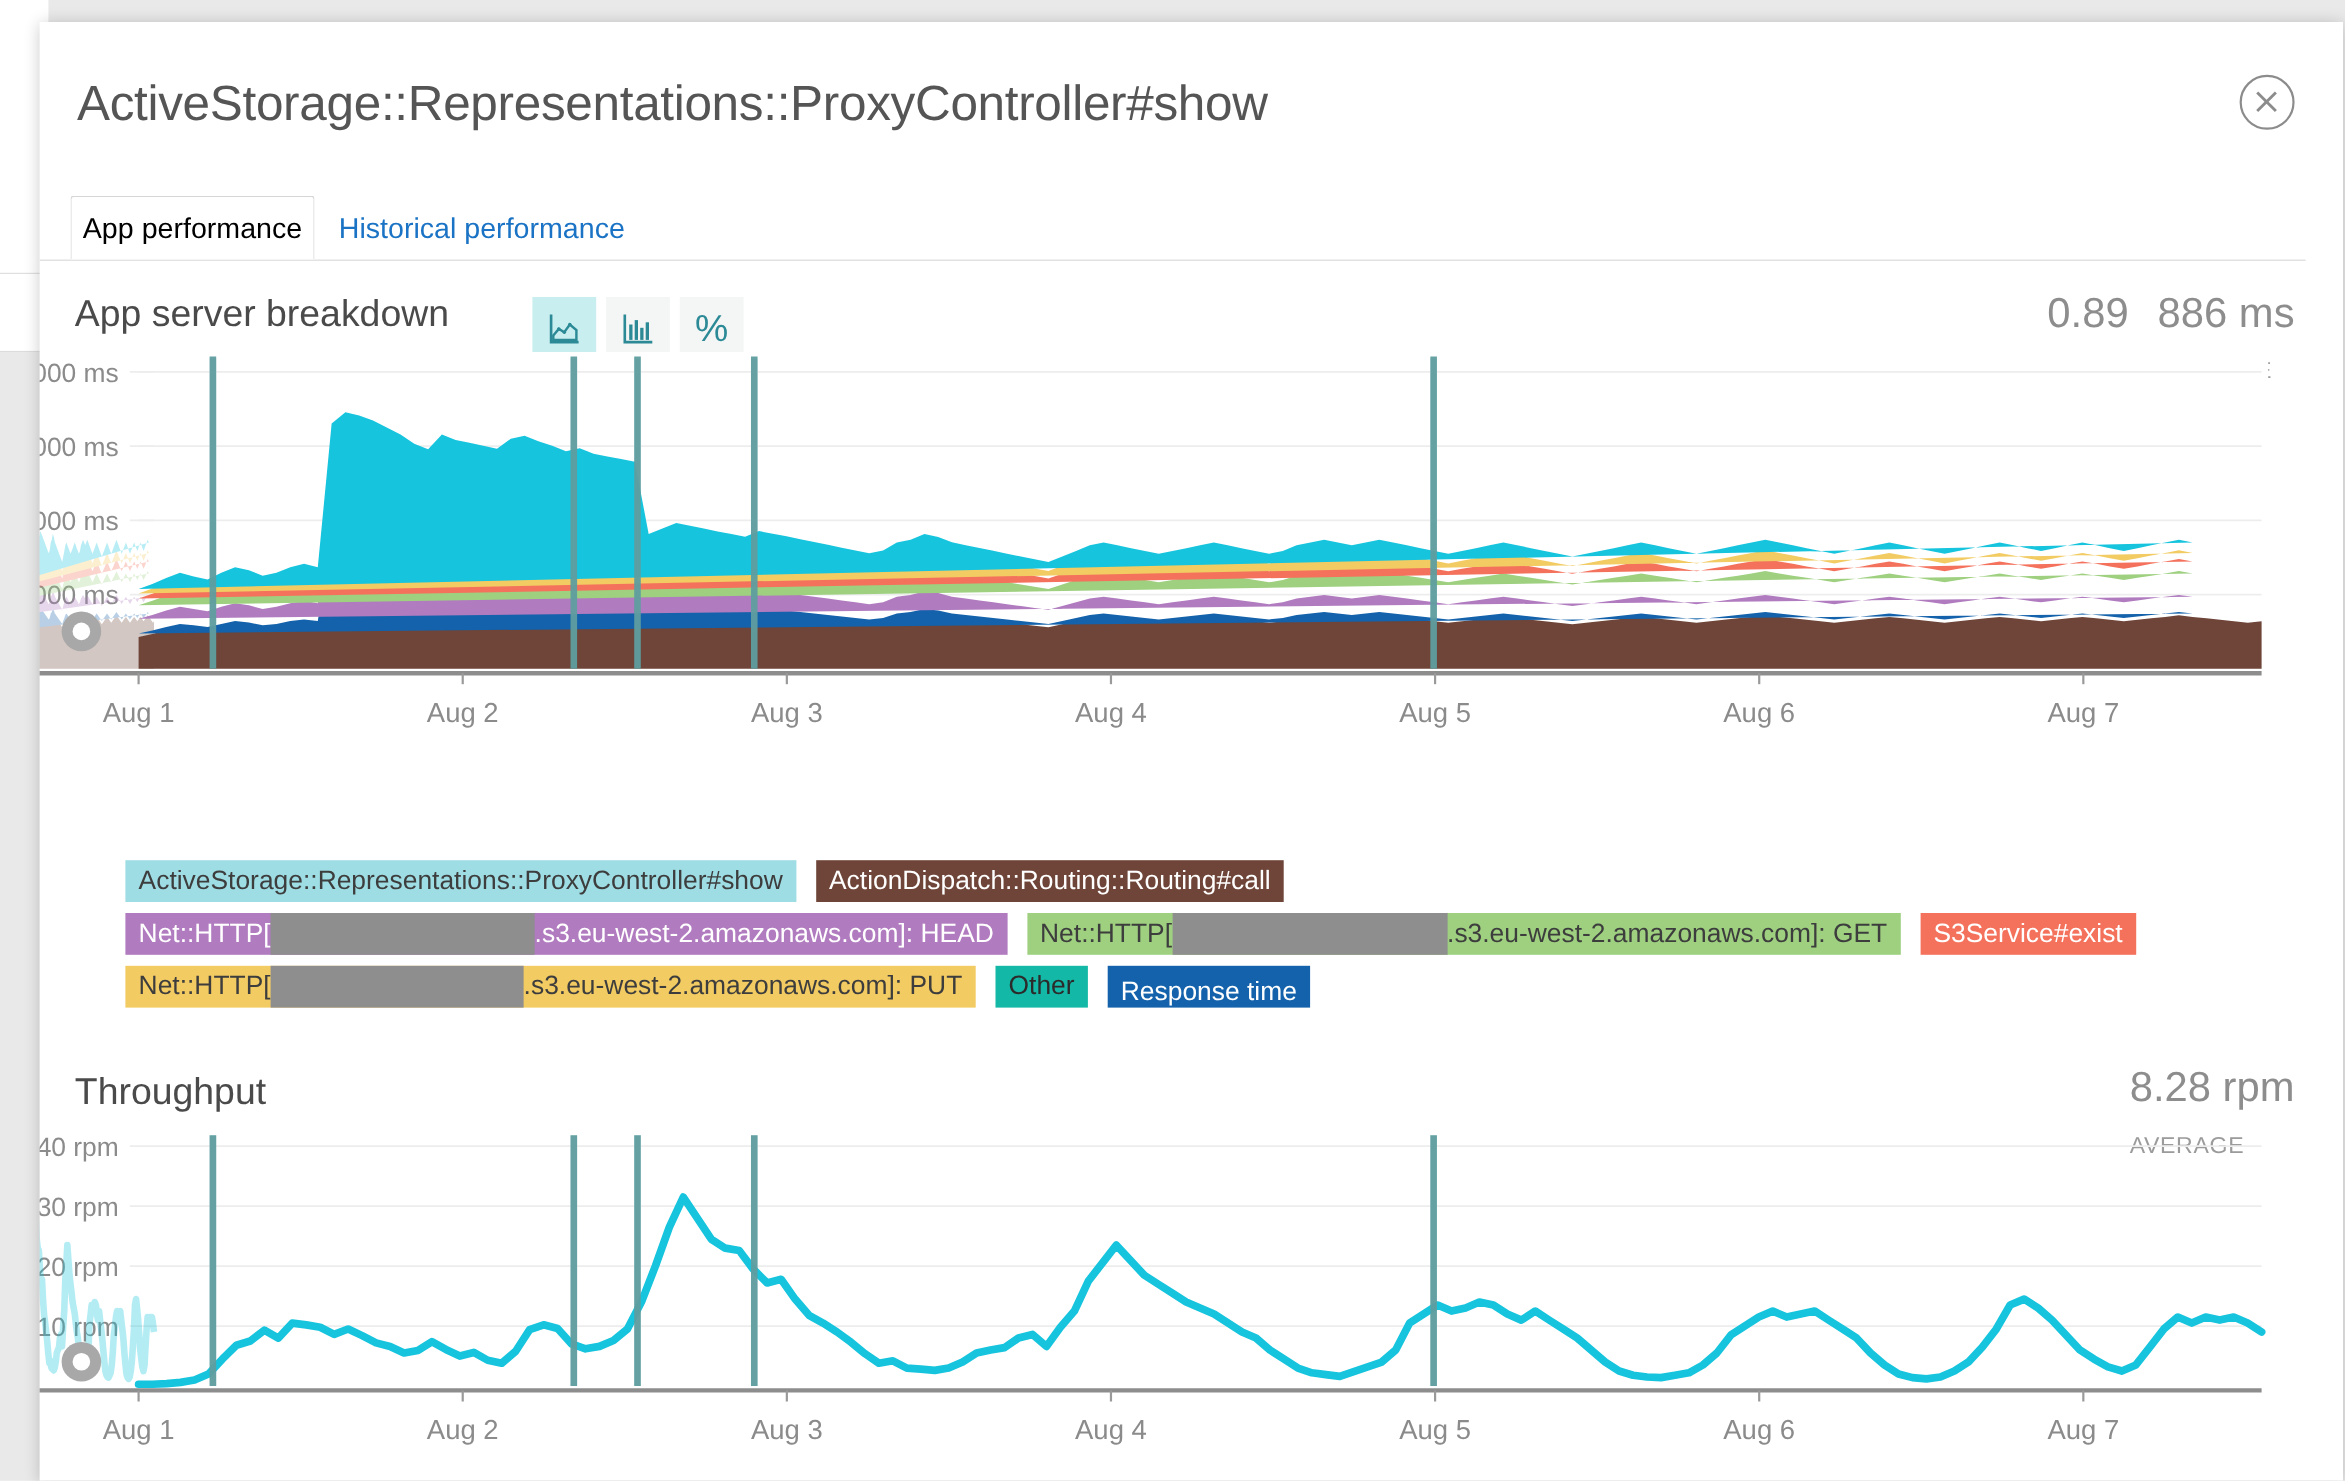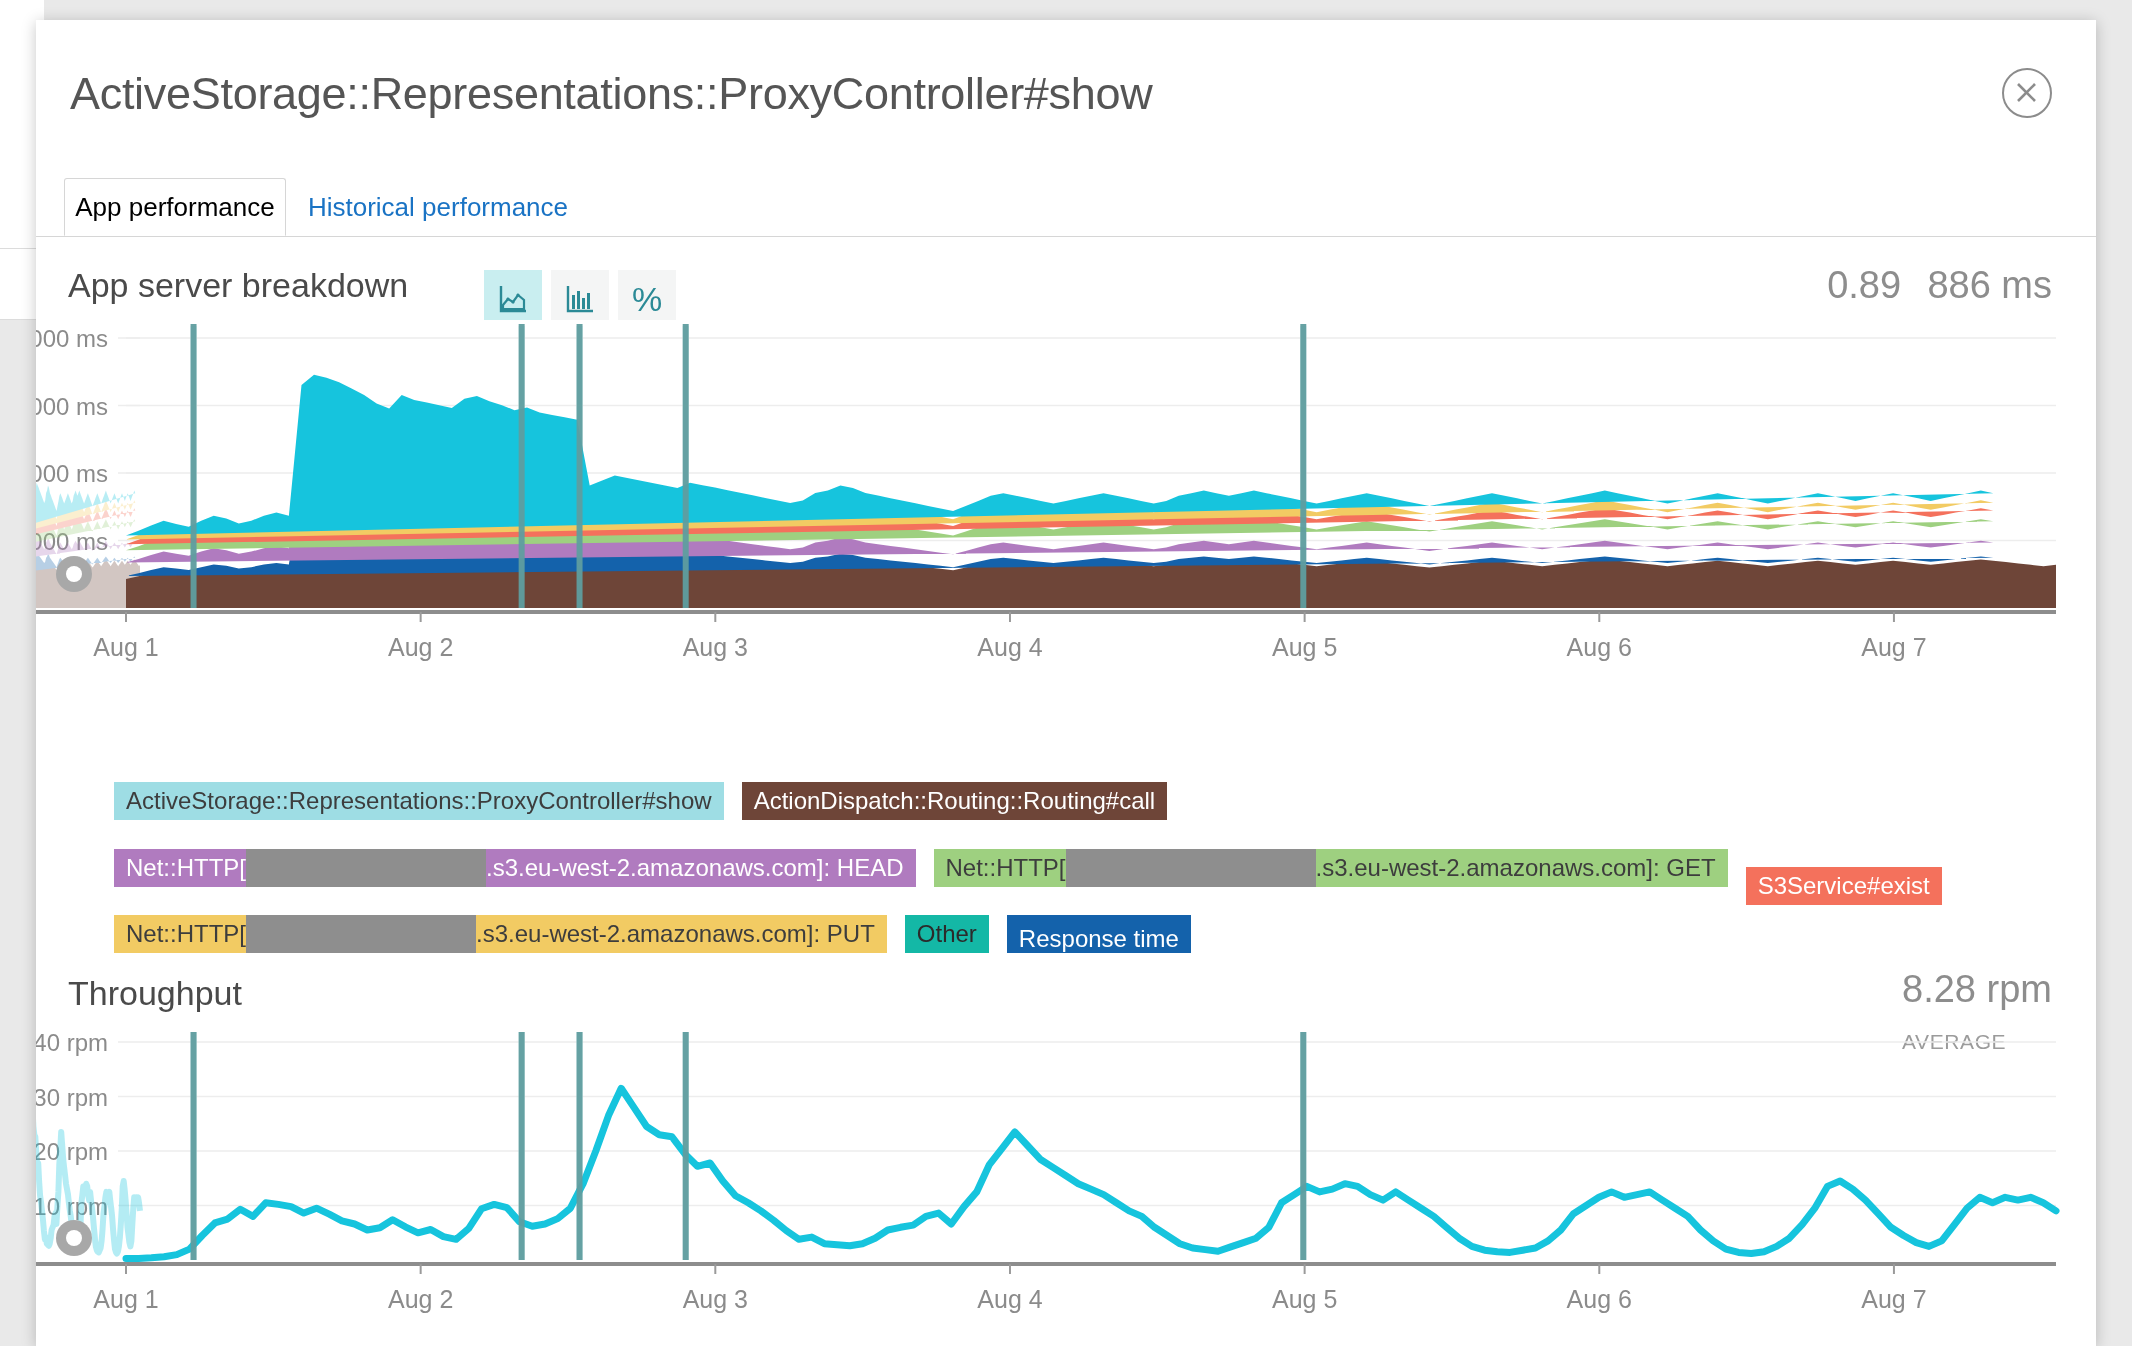--- a/index.html
+++ b/index.html
@@ -15,20 +15,21 @@
   .bg-left-top{position:absolute;left:0;top:0;width:44px;height:250px;background:#ffffff;}
   .bg-left-strip{position:absolute;left:0;top:250px;width:44px;height:1096px;background:#e9e9e9;}
   .bg-white-box{position:absolute;left:0;top:248px;width:40px;height:70px;background:#ffffff;
                 border:1px solid #dcdcdc;border-left:none;}
 
   .modal{
     position:absolute;left:36px;top:20px;width:2060px;height:1326px;
     background:#ffffff;
     box-shadow:0 2px 14px rgba(0,0,0,.22);
     overflow:hidden;
+    padding-left:34px;
   }
 
   
   .modal-title{
     position:absolute;left:34px;top:48px;
     font-size:45px;color:#555555;font-weight:400;
     letter-spacing:-.3px;white-space:nowrap;
   }
   .close-btn{
     position:absolute;right:44px;top:48px;width:50px;height:50px;
@@ -233,21 +234,21 @@
           <div class="chip" style="background: rgb(176, 123, 191); color: rgb(255, 255, 255);">
             <span>Net::HTTP[</span>
             <span class="redact" style="width: 240px;"></span>
             <span>.s3.eu-west-2.amazonaws.com]: HEAD</span>
           </div>
           <div class="chip" style="background: rgb(158, 208, 128); color: rgb(61, 61, 61);">
             <span>Net::HTTP[</span>
             <span class="redact" style="width: 250px;"></span>
             <span>.s3.eu-west-2.amazonaws.com]: GET</span>
           </div>
-          <div class="chip" style="background: rgb(244, 113, 92); color: rgb(255, 255, 255); margin-top: 37px;">
+          <div class="chip" style="background: rgb(244, 113, 92); color: rgb(255, 255, 255);">
             <span>S3Service#exist</span>
           </div>
         </div>
         <div class="legrow">
           <div class="chip" style="background: rgb(242, 203, 99); color: rgb(61, 61, 61);">
             <span>Net::HTTP[</span>
             <span class="redact" style="width: 230px;"></span>
             <span>.s3.eu-west-2.amazonaws.com]: PUT</span>
           </div>
           <div class="chip" style="background: #14b8a6; color: rgb(43, 43, 43);">

